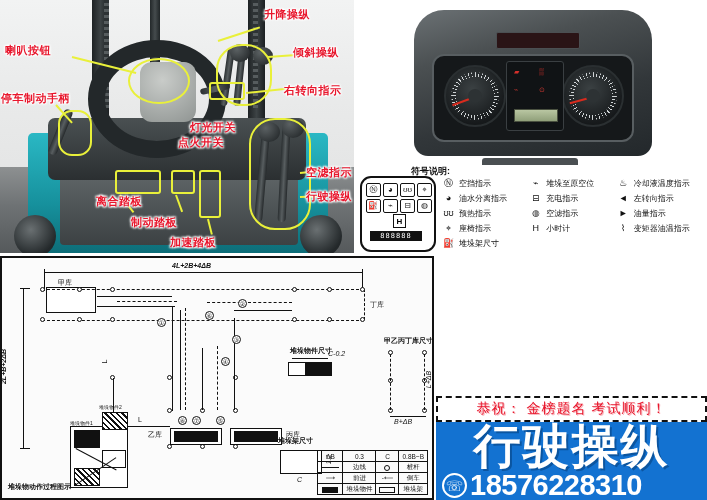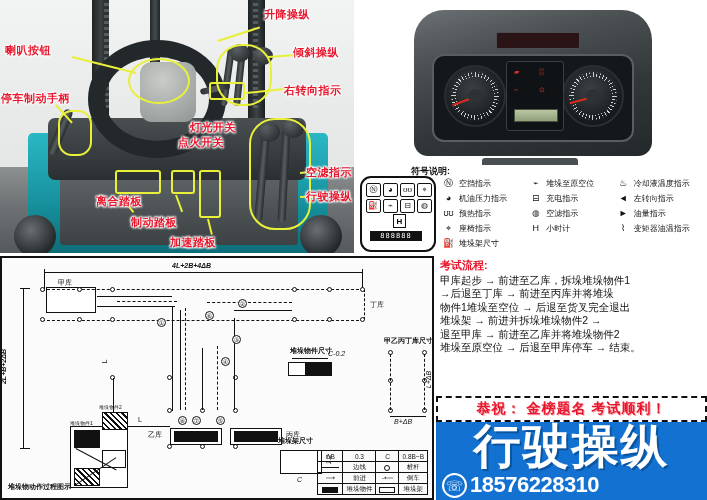--- a/index.html
+++ b/index.html
@@ -230,35 +230,35 @@
   }
   .flow-title { color:#e8162c; font-weight:bold; font-size:11px; margin-bottom:1px; }
   .flow-line { color:#111; font-size:10.5px; line-height:13.4px; white-space:nowrap; }
 
   .congrats {
     position:absolute; left:436px; top:396px; width:271px; height:26px;
     border:2px dashed #111; display:flex; align-items:center; justify-content:center;
     background:#fff;
   }
   .congrats span {
-    color:#e8162c; font-weight:bold; font-size:14px; letter-spacing:1px;
+    color:#e8162c; font-weight:normal; font-size:14px; letter-spacing:1px;
     text-shadow:1px 1px 0 #f7b3b9;
   }
   .brand {
     position:absolute; left:436px; top:422px; width:271px; height:78px;
     background:#1372d1; overflow:hidden;
   }
   .brand-name {
     position:absolute; left:8px; top:-2px; width:255px; text-align:center;
     font-size:47px; font-weight:bold; color:#fff; letter-spacing:2px;
     line-height:52px;
     text-shadow:2px 2px 0 #0b55a0;
   }
   .brand-phone {
-    position:absolute; left:34px; bottom:0px; font-size:22px; font-weight:bold;
+    position:absolute; left:34px; bottom:0px; font-size:29px; font-weight:bold;
     color:#fff; letter-spacing:-0.5px; line-height:30px;
   }
   .phone-ico {
     position:absolute; left:6px; bottom:2px; width:25px; height:25px; border-radius:50%;
     border:2px solid #fff; color:#fff; font-size:14px; display:flex;
     align-items:center; justify-content:center;
   }
 </style>
 </head>
 <body>
@@ -376,21 +376,21 @@
     </div>
 
     <div class="sym-cols">
       <div class="sym-col c1">
         <div class="sym-item">
           <span class="sym-ico">Ⓝ</span>
           <span class="sym-txt">空挡指示</span>
         </div>
         <div class="sym-item">
           <span class="sym-ico">◕</span>
-          <span class="sym-txt">机油压力指示</span>
+          <span class="sym-txt">油水分离指示</span>
         </div>
         <div class="sym-item">
           <span class="sym-ico">ʊʊ</span>
           <span class="sym-txt">预热指示</span>
         </div>
         <div class="sym-item">
           <span class="sym-ico">⌖</span>
           <span class="sym-txt">座椅指示</span>
         </div>
         <div class="sym-item">
@@ -574,29 +574,20 @@
       <tr>
         <td><span class="sw-blk"></span></td>
         <td>堆垛物件</td>
         <td><span class="sw-rect"></span></td>
         <td>堆垛架</td>
       </tr>
     </tbody>
       </table>
   </div>
 
-  <div class="flow-panel">
-    <div class="flow-title">考试流程:</div>
-    <div class="flow-line">甲库起步 →  前进至乙库，拆垛堆垛物件1</div>
-    <div class="flow-line">→后退至丁库 →  前进至丙库并将堆垛</div>
-    <div class="flow-line">物件1堆垛至空位 →  后退至货叉完全退出</div>
-    <div class="flow-line">堆垛架 →  前进并拆垛堆垛物件2  →</div>
-    <div class="flow-line">退至甲库 →  前进至乙库并将堆垛物件2</div>
-    <div class="flow-line">堆垛至原空位 → 后退至甲库停车 →  结束。</div>
-  </div>
 
   <div class="congrats">
     <span>恭祝：  金榜题名 考试顺利！</span>
   </div>
 
   <div class="brand">
     <div class="brand-name">行驶操纵</div>
     <div class="phone-ico">☏</div>
     <div class="brand-phone">18576228310</div>
   </div>

